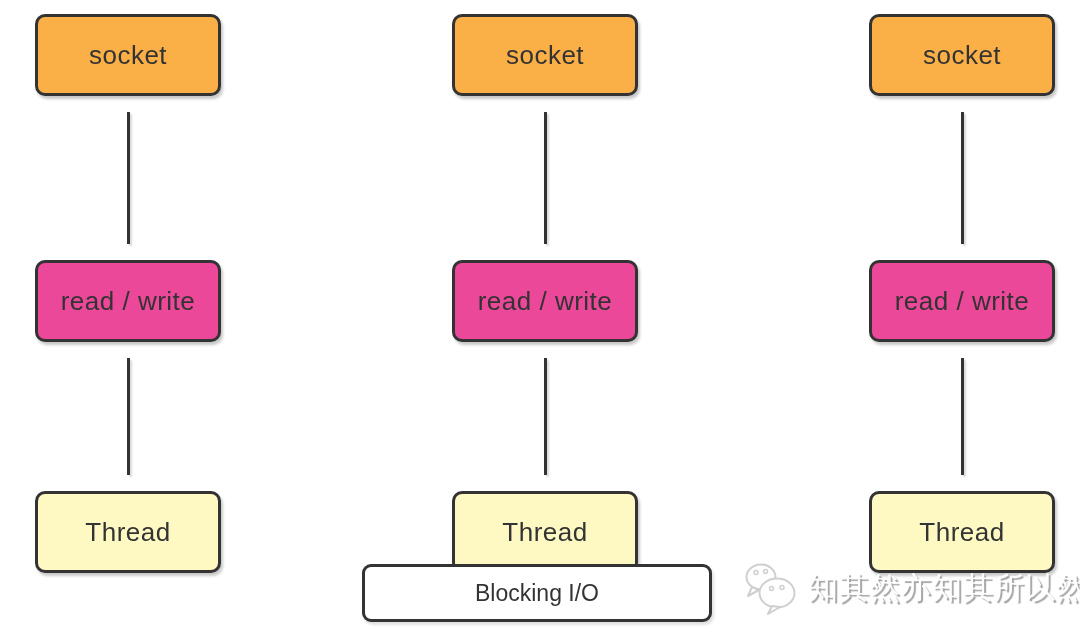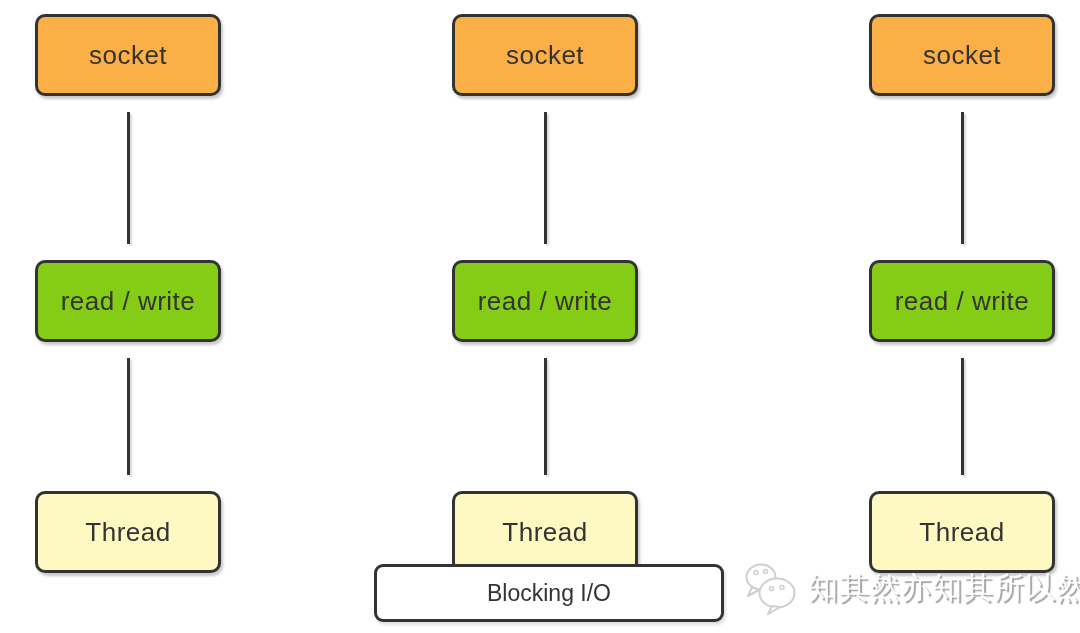--- a/index.html
+++ b/index.html
@@ -35,21 +35,21 @@
     border-radius: 10px;
     display: flex;
     align-items: center;
     justify-content: center;
     font-size: 26px;
     color: #333333;
     box-shadow: 2px 3px 3px rgba(0,0,0,0.22);
     letter-spacing: 0.5px;
   }
   .box.socket { background: #FBAF47; }
-  .box.rw     { background: #84cc16; }
+  .box.rw     { background: #ec4899; }
   .box.thread { background: #fef9c3; }
   .connector {
     width: 3px;
     background: #333333;
     box-shadow: 2px 2px 2px rgba(0,0,0,0.15);
   }
   .connector.c1 { height: 132px; }
   .connector.c2 { height: 117px; }
   .legend {
     position: absolute;
@@ -60,21 +60,20 @@
     box-sizing: border-box;
     background: #ffffff;
     border: 3px solid #333333;
     border-radius: 9px;
     display: flex;
     align-items: center;
     justify-content: center;
     font-size: 23px;
     color: #333333;
     box-shadow: 2px 3px 3px rgba(0,0,0,0.12);
-    margin-left: 12px;
   }
   .watermark {
     position: absolute;
     left: 742px;
     top: 556px;
     height: 64px;
     display: flex;
     align-items: center;
     gap: 8px;
   }

